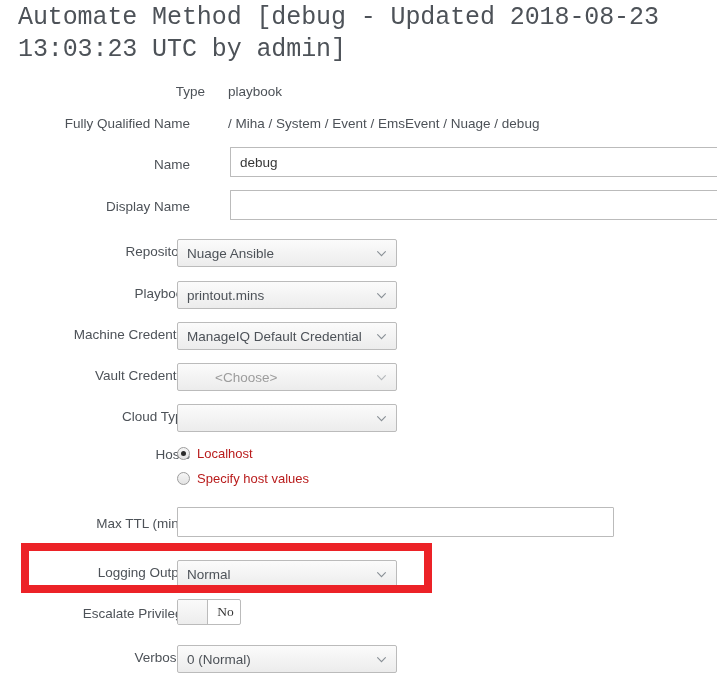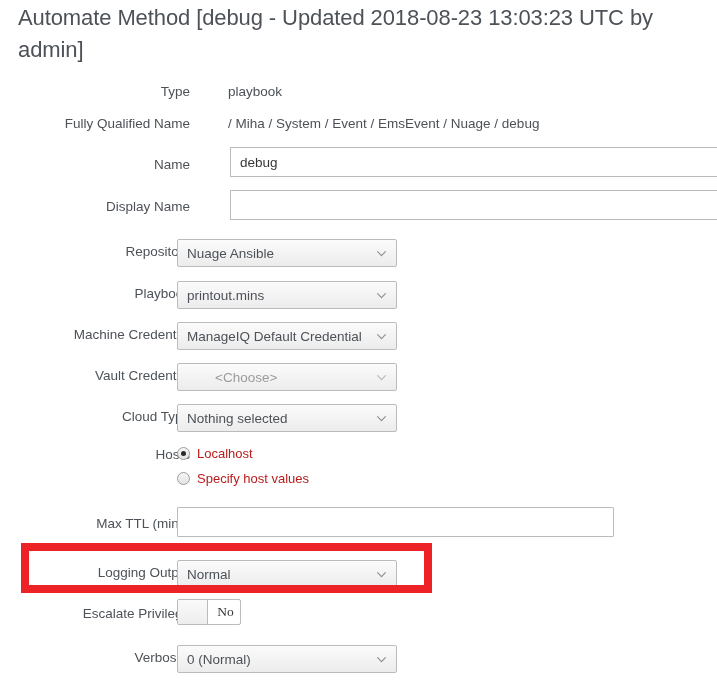--- a/index.html
+++ b/index.html
@@ -16,25 +16,26 @@
     color: #363636;
     -webkit-font-smoothing: antialiased;
   }
 
   
   .page-title {
     position: absolute;
     left: 18px;
     top: 2px;
     width: 690px;
-    font-size: 22px;
+    font-size: 25px;
     font-weight: 400;
     line-height: 32px;
     color: #4d5258;
     letter-spacing: -0.1px;
+    font-family: Liberation Mono, monospace;
   }
 
   
   .form {
     position: absolute;
     left: 0;
     top: 72px;
     width: 717px;
   }
   .row {
@@ -209,21 +210,21 @@
   }
 </style>
 </head>
 <body>
 
 <div class="page-title">Automate Method [debug - Updated 2018-08-23 13:03:23 UTC by admin]</div>
 
 <div class="form">
 
   <div class="row" style="height:34px;">
-    <div class="label" style="top:12px;">Type</div>
+    <div class="label" style="top:12px;padding-left:15px;">Type</div>
     <div class="static-text" style="top:12px;">playbook</div>
   </div>
 
   <div class="row" style="height:37px;">
     <div class="label" style="top:10px;">Fully Qualified Name</div>
     <div class="static-text" style="top:10px;">/ Miha / System / Event / EmsEvent / Nuage / debug</div>
   </div>
 
   <div class="row" style="height:42px;padding-left:36px;">
     <div class="label" style="top:14px;">Name</div>
@@ -279,21 +280,20 @@
         <svg width="9" height="6" viewBox="0 0 9 6">
             <path d="M0.6 0.6 L4.5 4.6 L8.4 0.6" stroke="#b3b7ba" stroke-width="1.1" fill="none" stroke-linecap="round"></path>
           </svg>
       </span>
     </div>
   </div>
 
   <div class="row" style="height:41px;">
     <div class="label" style="top:14px;">Cloud Type</div>
     <div class="select" style="top:9px;">
-      <span class="sel-text">Nothing selected</span>
       <span class="caret-ico">
         <svg width="9" height="6" viewBox="0 0 9 6">
             <path d="M0.6 0.6 L4.5 4.6 L8.4 0.6" stroke="#888f95" stroke-width="1.1" fill="none" stroke-linecap="round"></path>
           </svg>
       </span>
     </div>
   </div>
 
   <div class="row" style="height:62px;">
     <div class="label" style="top:11px;">Hosts</div>

